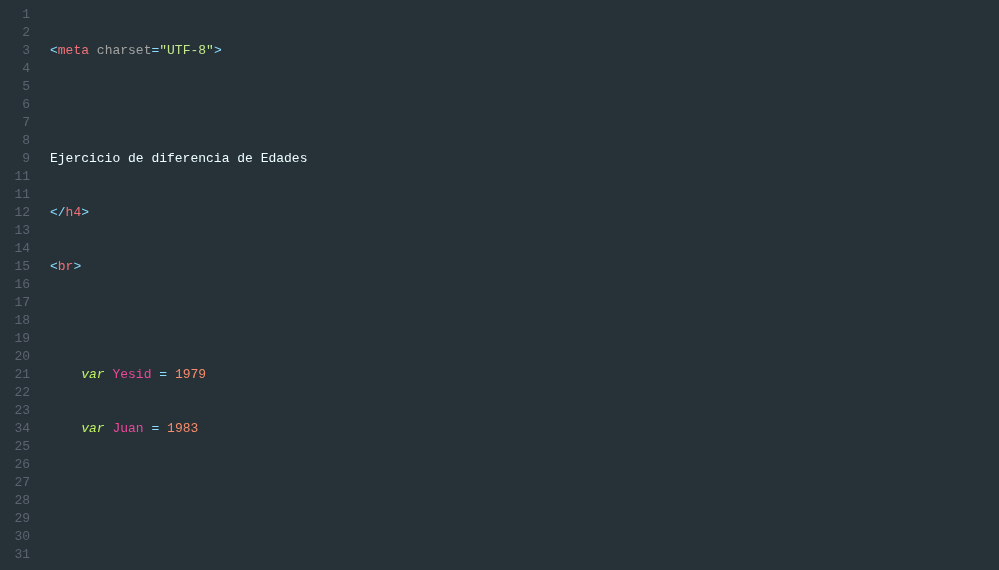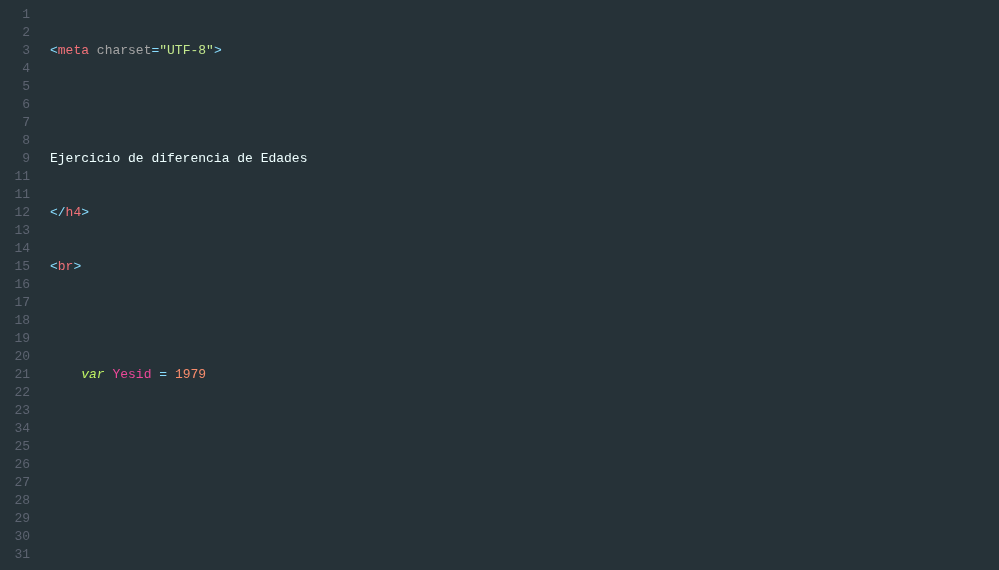--- a/index.html
+++ b/index.html
@@ -81,20 +81,21 @@
       <div>31</div>
     </div>
   <div class="code">
     <div><span class="tag-bracket">&lt;</span><span class="tag-name">meta</span> <span class="attr-name">charset</span><span class="op">=</span><span class="string">"UTF-8"</span><span class="tag-bracket">&gt;</span></div>
     <div></div>
     <div><span class="plain">Ejercicio de diferencia de Edades</span></div>
     <div><span class="tag-bracket">&lt;/</span><span class="tag-name">h4</span><span class="tag-bracket">&gt;</span></div>
     <div><span class="tag-bracket">&lt;</span><span class="tag-name">br</span><span class="tag-bracket">&gt;</span></div>
     <div></div>
     <div>    <span class="keyword-purple">var</span> <span class="var-name">Yesid</span> <span class="op">=</span> <span class="num">1979</span></div>
+    <div>    <span class="keyword-purple">var</span> <span class="var-name">Juan</span> <span class="op">=</span> <span class="num">1983</span></div>
     
     
     
     
     
     
     
     
     
     

